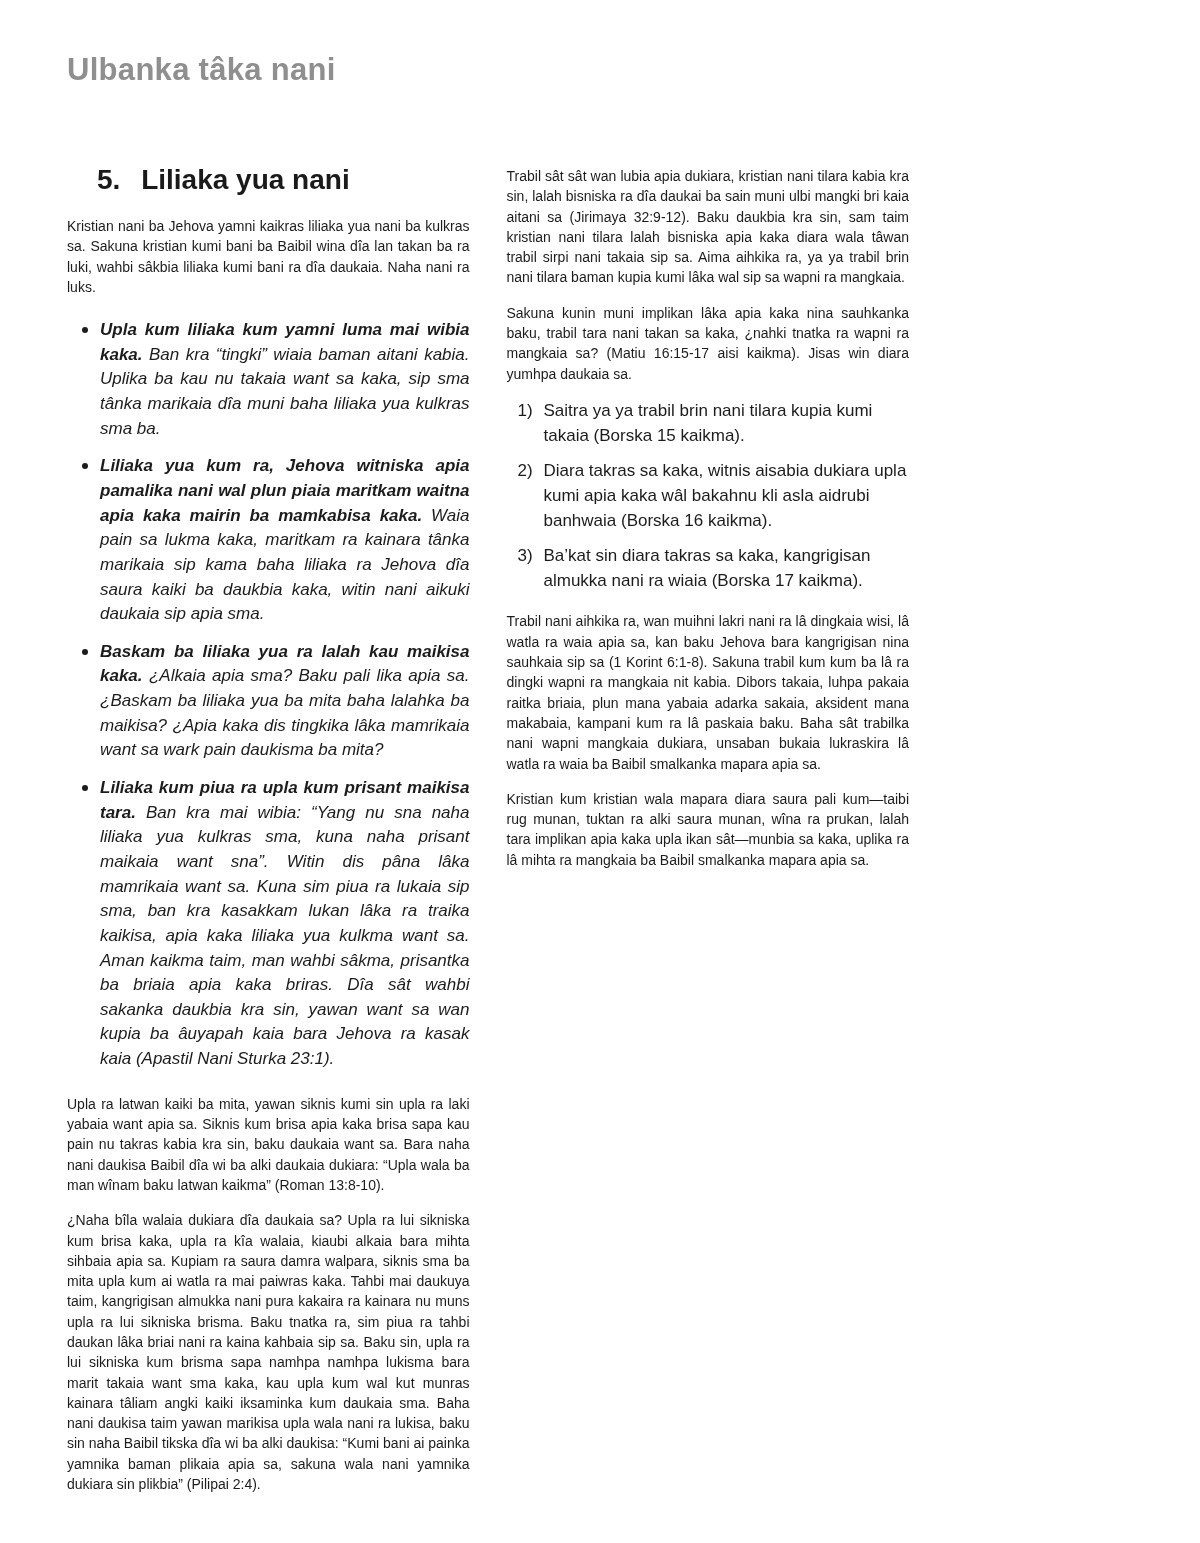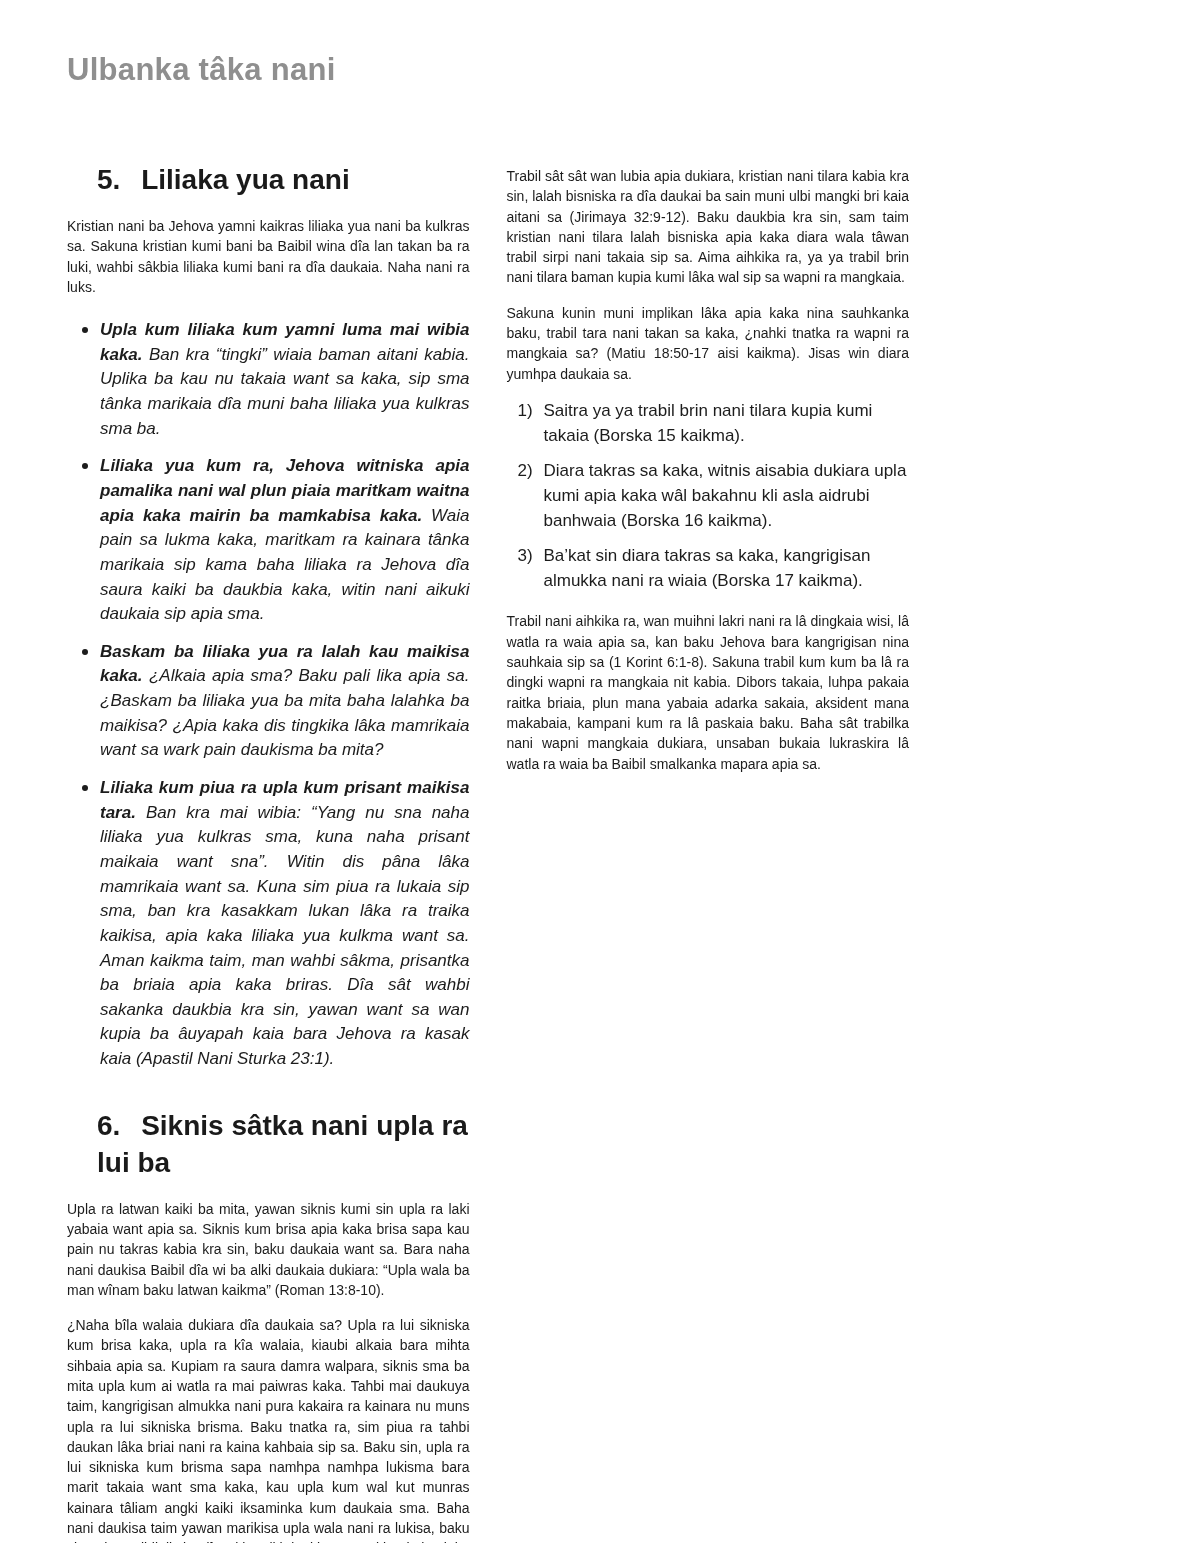--- a/index.html
+++ b/index.html
@@ -133,49 +133,46 @@
         <li>
           <span class="lead">Baskam ba liliaka yua ra lalah kau maikisa kaka.</span>
           <span>¿Alkaia apia sma? Baku pali lika apia sa. ¿Baskam ba liliaka yua ba mita baha lalahka ba maikisa? ¿Apia kaka dis tingkika lâka mamrikaia want sa wark pain daukisma ba mita?</span>
         </li>
         <li>
           <span class="lead">Liliaka kum piua ra upla kum prisant maikisa tara.</span>
           <span>Ban kra mai wibia: “Yang nu sna naha liliaka yua kulkras sma, kuna naha prisant maikaia want sna”. Witin dis pâna lâka mamrikaia want sa. Kuna sim piua ra lukaia sip sma, ban kra kasakkam lukan lâka ra traika kaikisa, apia kaka liliaka yua kulkma want sa. Aman kaikma taim, man wahbi sâkma, prisantka ba briaia apia kaka briras. Dîa sât wahbi sakanka daukbia kra sin, yawan want sa wan kupia ba âuyapah kaia bara Jehova ra kasak kaia (Apastil Nani Sturka 23:1).</span>
         </li>
       </ul>
 
-      <h2 class="section-heading mt">
-        <span class="sec-num">6.</span>
-        <span class="sec-title">Siknis sâtka nani upla ra lui ba</span>
-      </h2>
 
       <p class="body-text">Upla ra latwan kaiki ba mita, yawan siknis kumi sin upla ra laki yabaia want apia sa. Siknis kum brisa apia kaka brisa sapa kau pain nu takras kabia kra sin, baku daukaia want sa. Bara naha nani daukisa Baibil dîa wi ba alki daukaia dukiara: “Upla wala ba man wînam baku latwan kaikma” (Roman 13:8-10).</p>
       <p class="body-text">¿Naha bîla walaia dukiara dîa daukaia sa? Upla ra lui sikniska kum brisa kaka, upla ra kîa walaia, kiaubi alkaia bara mihta sihbaia apia sa. Kupiam ra saura damra walpara, siknis sma ba mita upla kum ai watla ra mai paiwras kaka. Tahbi mai daukuya taim, kangrigisan almukka nani pura kakaira ra kainara nu muns upla ra lui sikniska brisma. Baku tnatka ra, sim piua ra tahbi daukan lâka briai nani ra kaina kahbaia sip sa. Baku sin, upla ra lui sikniska kum brisma sapa namhpa namhpa lukisma bara marit takaia want sma kaka, kau upla kum wal kut munras kainara tâliam angki kaiki iksaminka kum daukaia sma. Baha nani daukisa taim yawan marikisa upla wala nani ra lukisa, baku sin naha Baibil tikska dîa wi ba alki daukisa: “Kumi bani ai painka yamnika baman plikaia apia sa, sakuna wala nani yamnika dukiara sin plikbia” (Pilipai 2:4).</p>
 
     </div>
 
     <div class="col">
 
 
       <p class="body-text">Trabil sât sât wan lubia apia dukiara, kristian nani tilara kabia kra sin, lalah bisniska ra dîa daukai ba sain muni ulbi mangki bri kaia aitani sa (Jirimaya 32:9-12). Baku daukbia kra sin, sam taim kristian nani tilara lalah bisniska apia kaka diara wala tâwan trabil sirpi nani takaia sip sa. Aima aihkika ra, ya ya trabil brin nani tilara baman kupia kumi lâka wal sip sa wapni ra mangkaia.</p>
-      <p class="body-text">Sakuna kunin muni implikan lâka apia kaka nina sauhkanka baku, trabil tara nani takan sa kaka, ¿nahki tnatka ra wapni ra mangkaia sa? (Matiu 18:50-17 aisi kaikma). Jisas win diara yumhpa daukaia sa.</p>
+      <p class="body-text">Sakuna kunin muni implikan lâka apia kaka nina sauhkanka baku, trabil tara nani takan sa kaka, ¿nahki tnatka ra wapni ra mangkaia sa? (Matiu 16:15-17 aisi kaikma). Jisas win diara yumhpa daukaia sa.</p>
 
       <ol class="numlist">
         <li>
           <span class="num">1)</span>
           <span>Saitra ya ya trabil brin nani tilara kupia kumi takaia (Borska 15 kaikma).</span>
         </li>
         <li>
           <span class="num">2)</span>
           <span>Diara takras sa kaka, witnis aisabia dukiara upla kumi apia kaka wâl bakahnu kli asla aidrubi banhwaia (Borska 16 kaikma).</span>
         </li>
         <li>
           <span class="num">3)</span>
           <span>Ba’kat sin diara takras sa kaka, kangrigisan almukka nani ra wiaia (Borska 17 kaikma).</span>
         </li>
       </ol>
 
       <p class="body-text">Trabil nani aihkika ra, wan muihni lakri nani ra lâ dingkaia wisi, lâ watla ra waia apia sa, kan baku Jehova bara kangrigisan nina sauhkaia sip sa (1 Korint 6:1-8). Sakuna trabil kum kum ba lâ ra dingki wapni ra mangkaia nit kabia. Dibors takaia, luhpa pakaia raitka briaia, plun mana yabaia adarka sakaia, aksident mana makabaia, kampani kum ra lâ paskaia baku. Baha sât trabilka nani wapni mangkaia dukiara, unsaban bukaia lukraskira lâ watla ra waia ba Baibil smalkanka mapara apia sa.</p>
+      <p class="body-text">Kristian kum kristian wala mapara diara saura pali kum—taibi rug munan, tuktan ra alki saura munan, wîna ra prukan, lalah tara implikan apia kaka upla ikan sât—munbia sa kaka, uplika ra lâ mihta ra mangkaia ba Baibil smalkanka mapara apia sa.</p>
 
     </div>
 
   </div>
 </div>
 
 </body></html>

